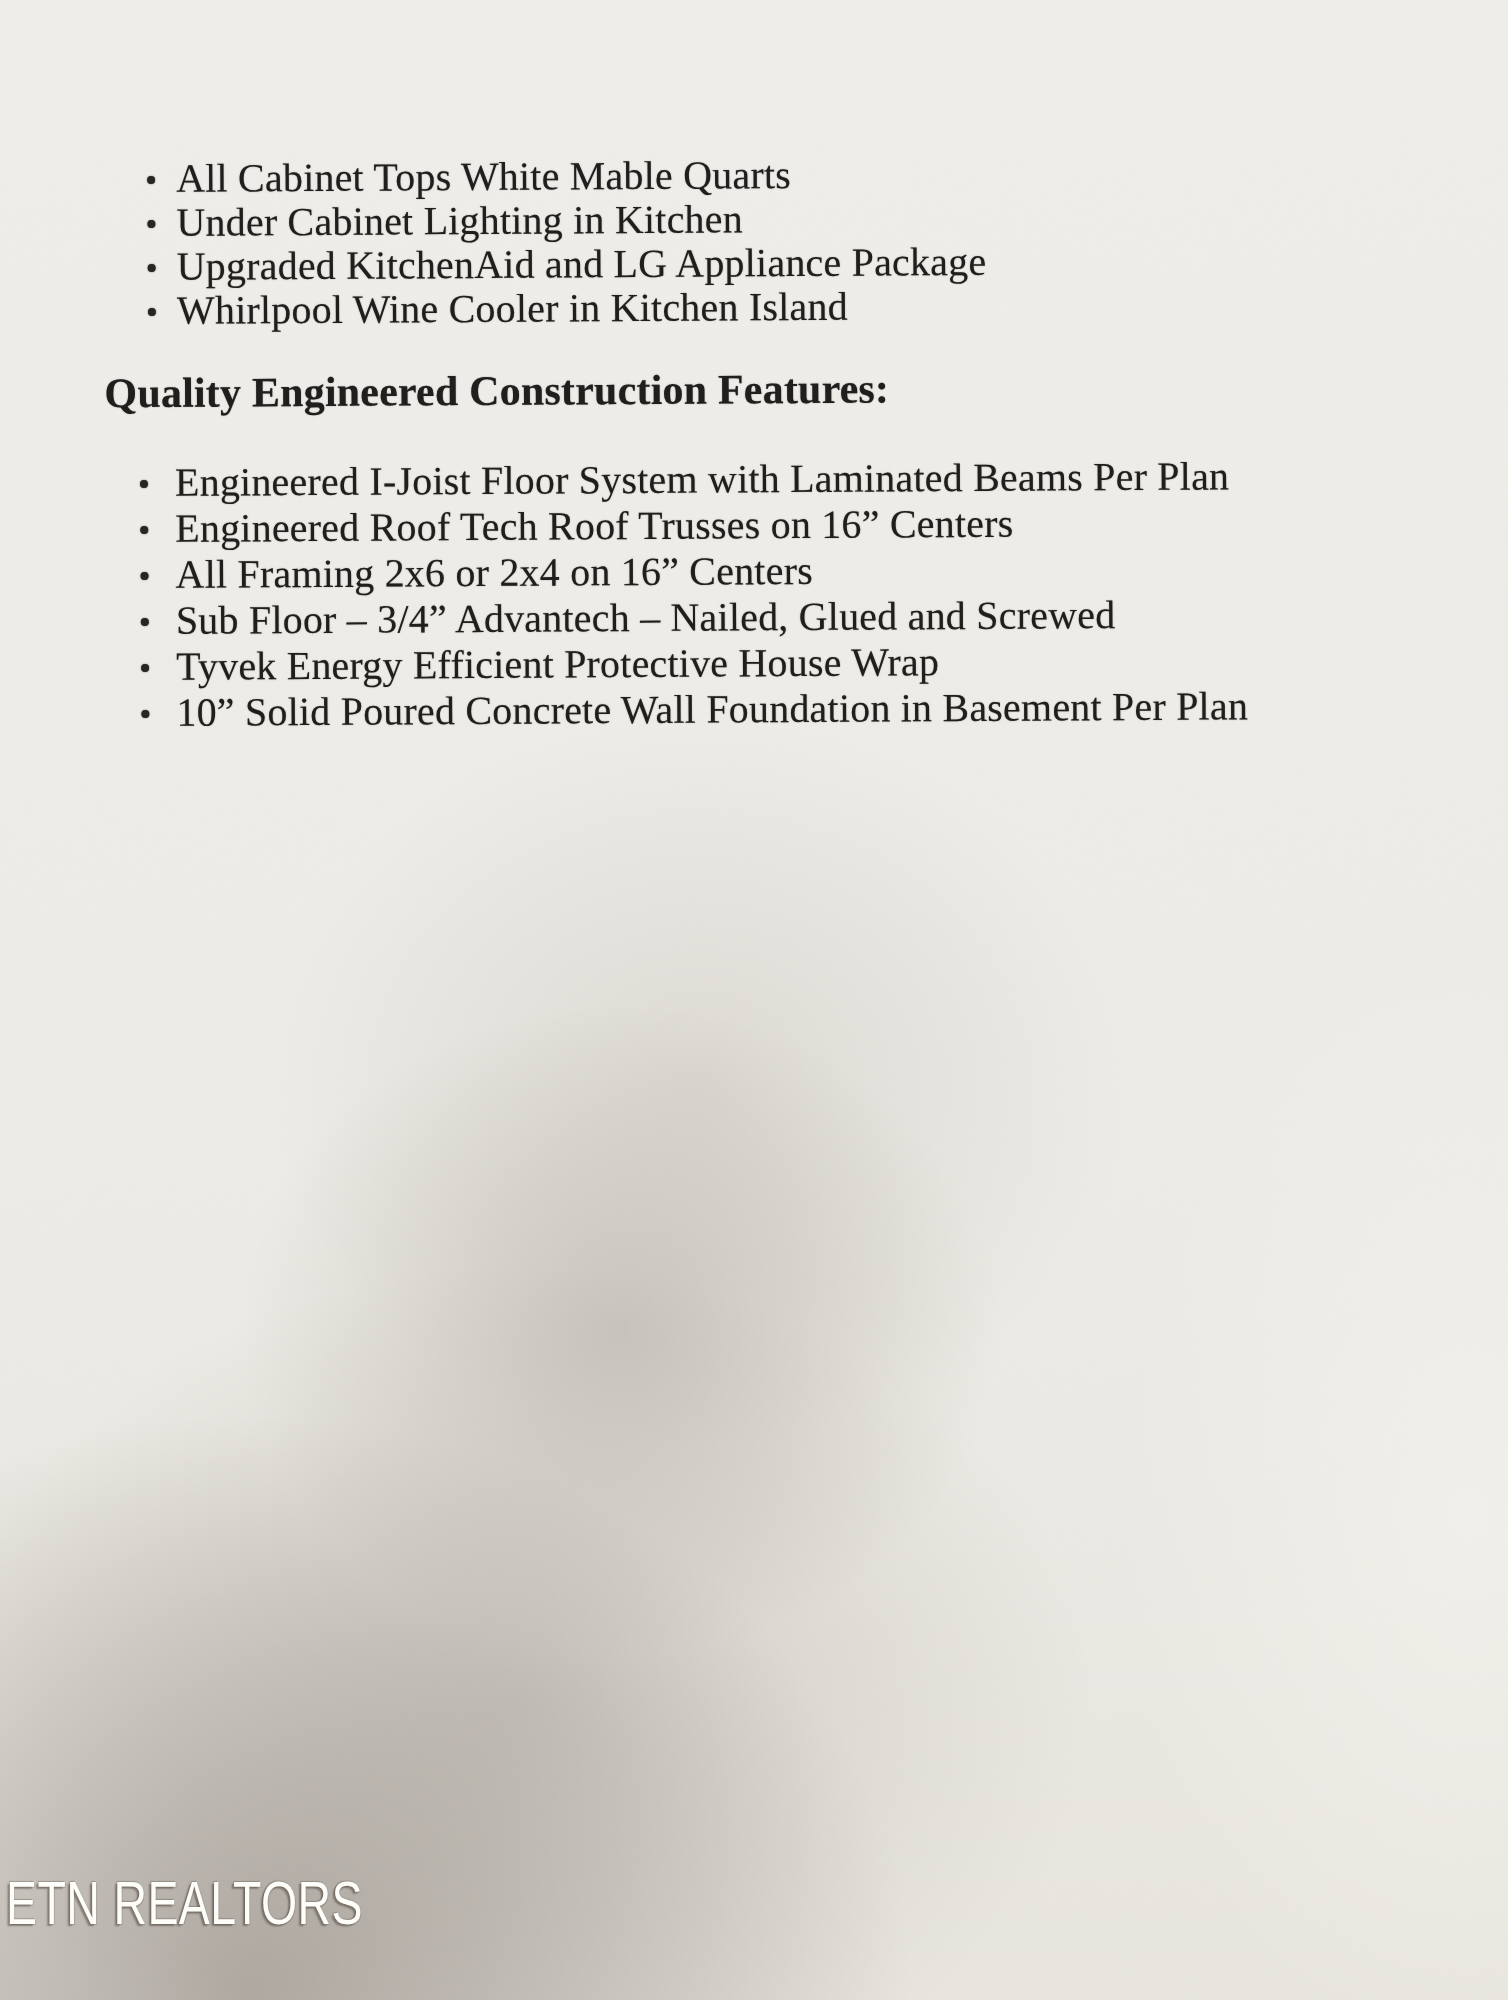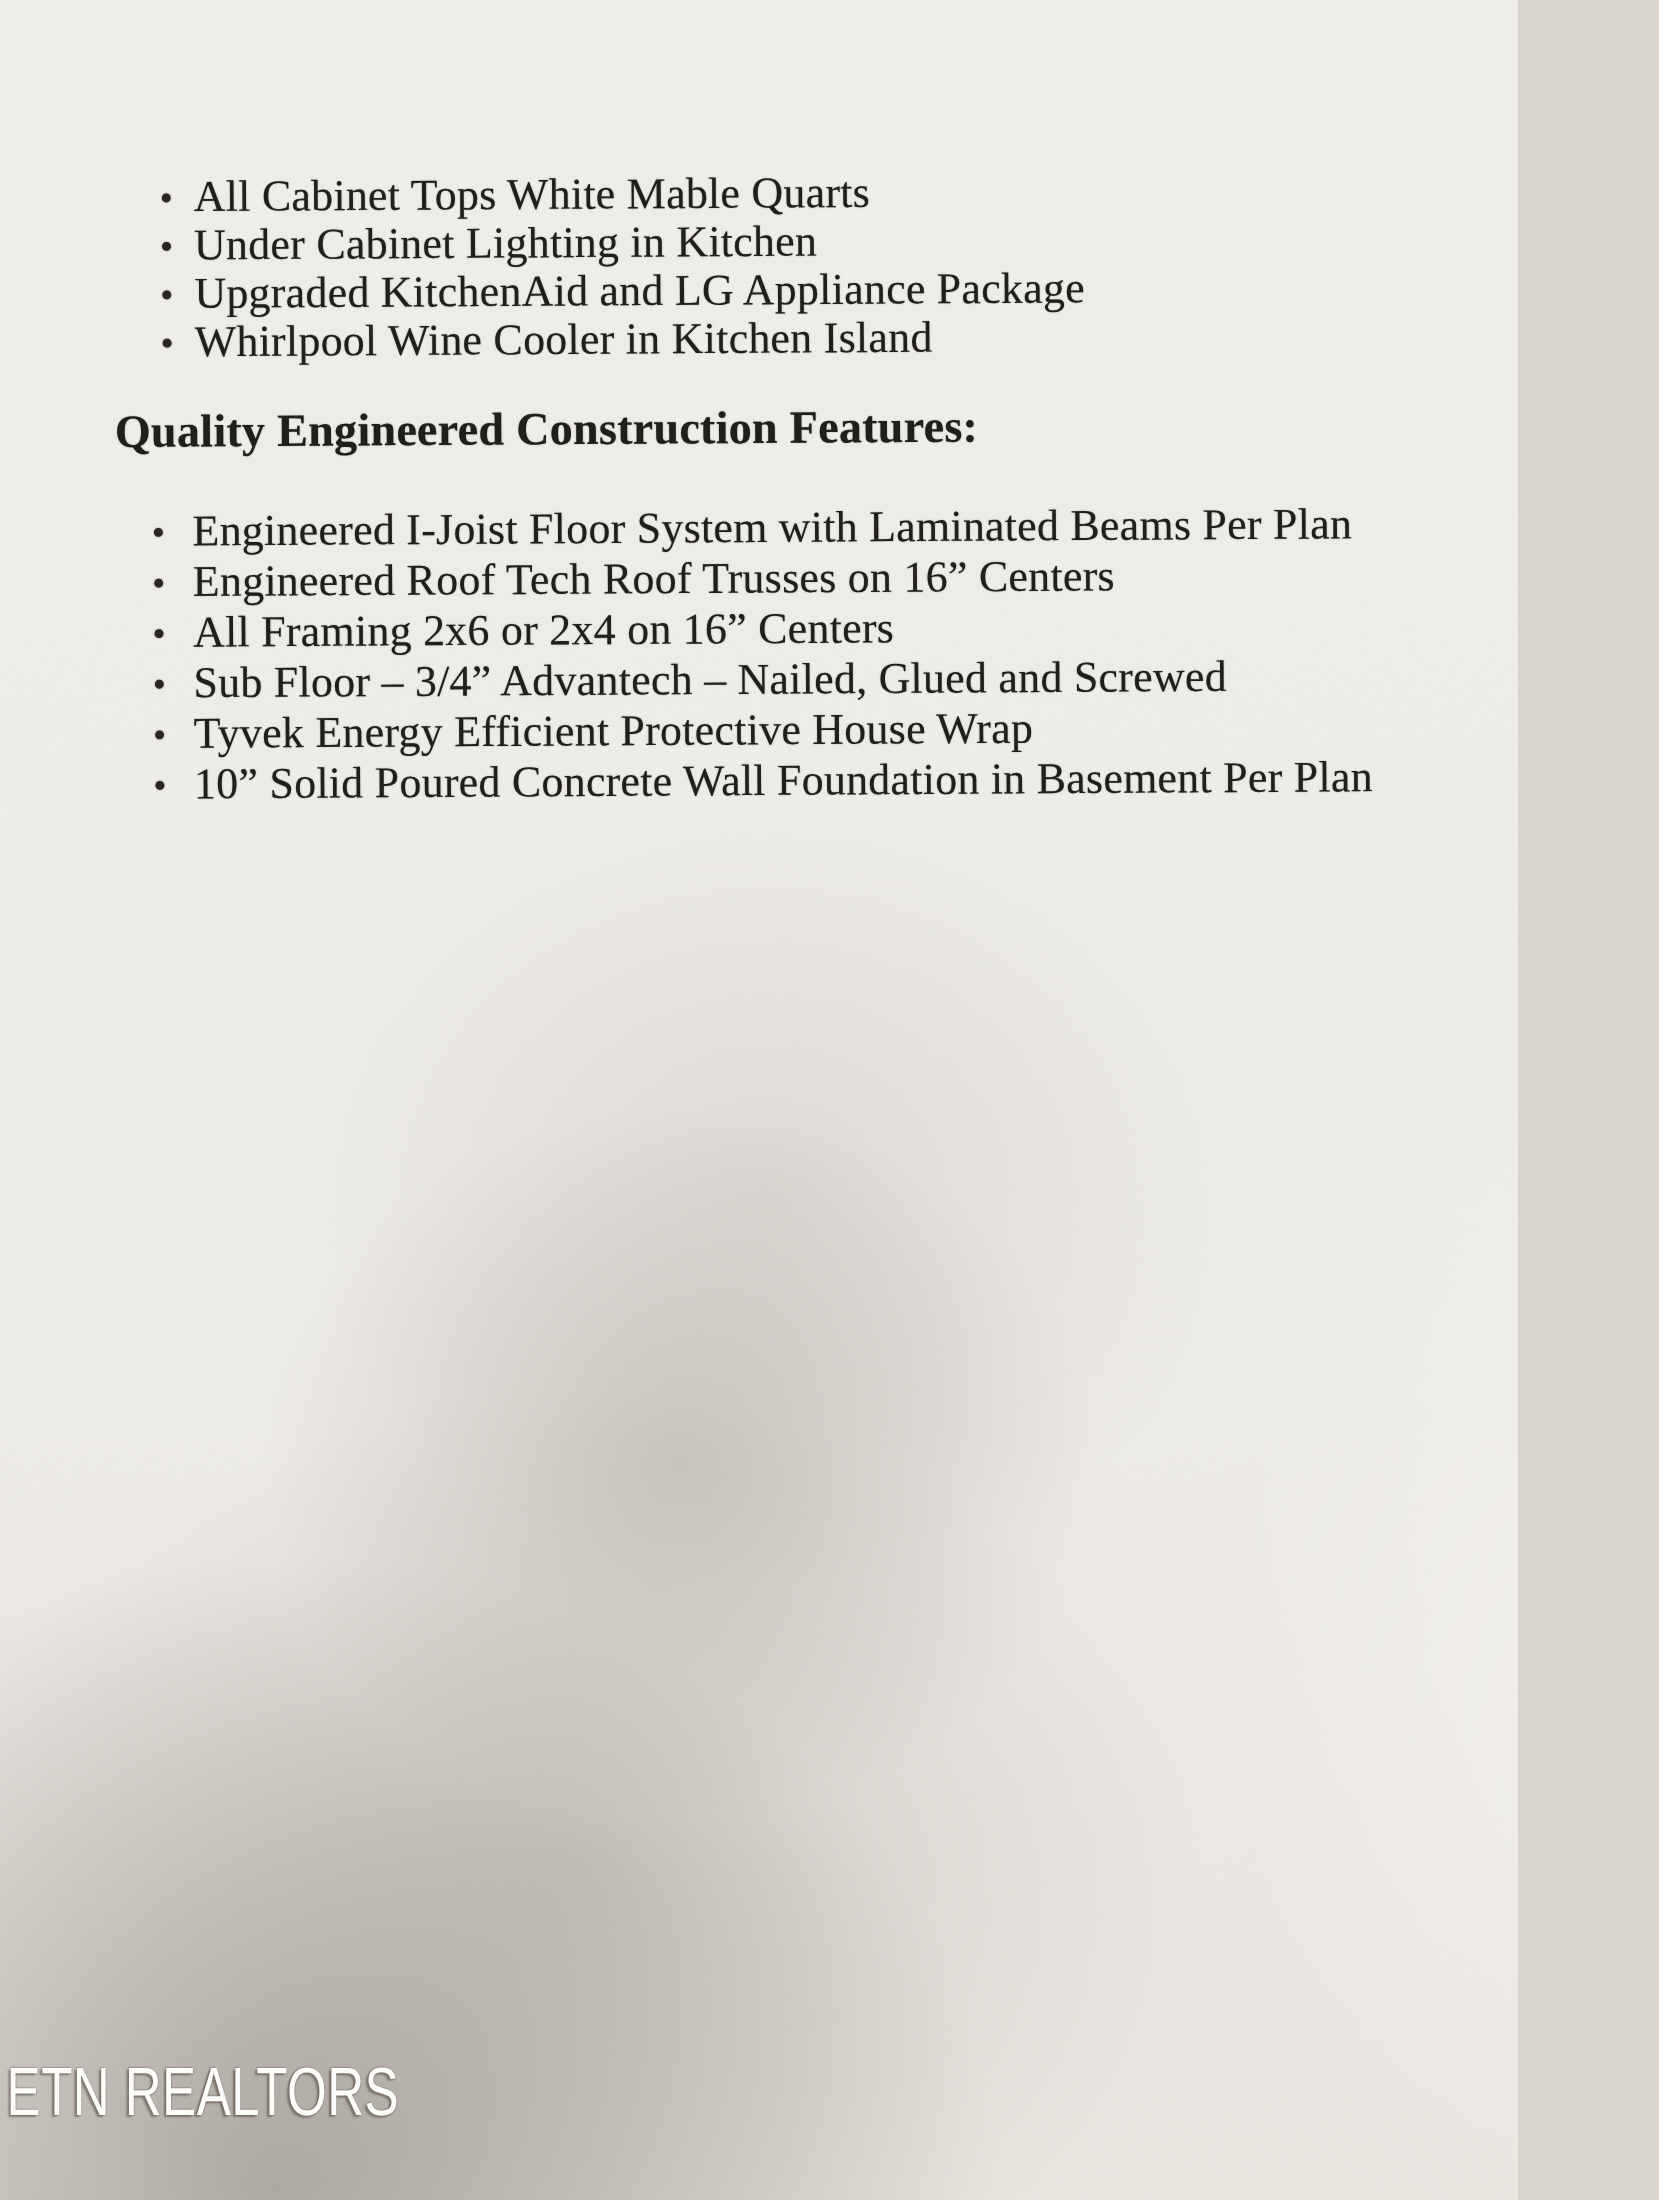--- a/index.html
+++ b/index.html
@@ -3,21 +3,21 @@
 <meta charset="utf-8">
 <style>
   html, body {
     margin: 0;
     padding: 0;
     background: #d8d4ce;
     font-family: "Liberation Serif", serif;
   }
   .screenshot {
     position: relative;
-    width: 1380px;
+    width: 1508px;
     height: 2000px;
     overflow: hidden;
     
     background-color: #efede8;
     background-image:
       radial-gradient(ellipse 560px 480px at 620px 1330px, rgba(115,105,95,0.26), rgba(115,105,95,0) 68%),
       radial-gradient(ellipse 920px 800px at 250px 1990px, rgba(98,89,80,0.42), rgba(98,89,80,0) 72%),
       radial-gradient(ellipse 820px 620px at 520px 1700px, rgba(110,100,90,0.22), rgba(110,100,90,0) 70%),
       radial-gradient(ellipse 620px 520px at 700px 1080px, rgba(120,110,100,0.14), rgba(120,110,100,0) 70%),
       radial-gradient(ellipse 500px 800px at 1470px 1520px, rgba(248,246,240,0.55), rgba(248,246,240,0) 70%),

